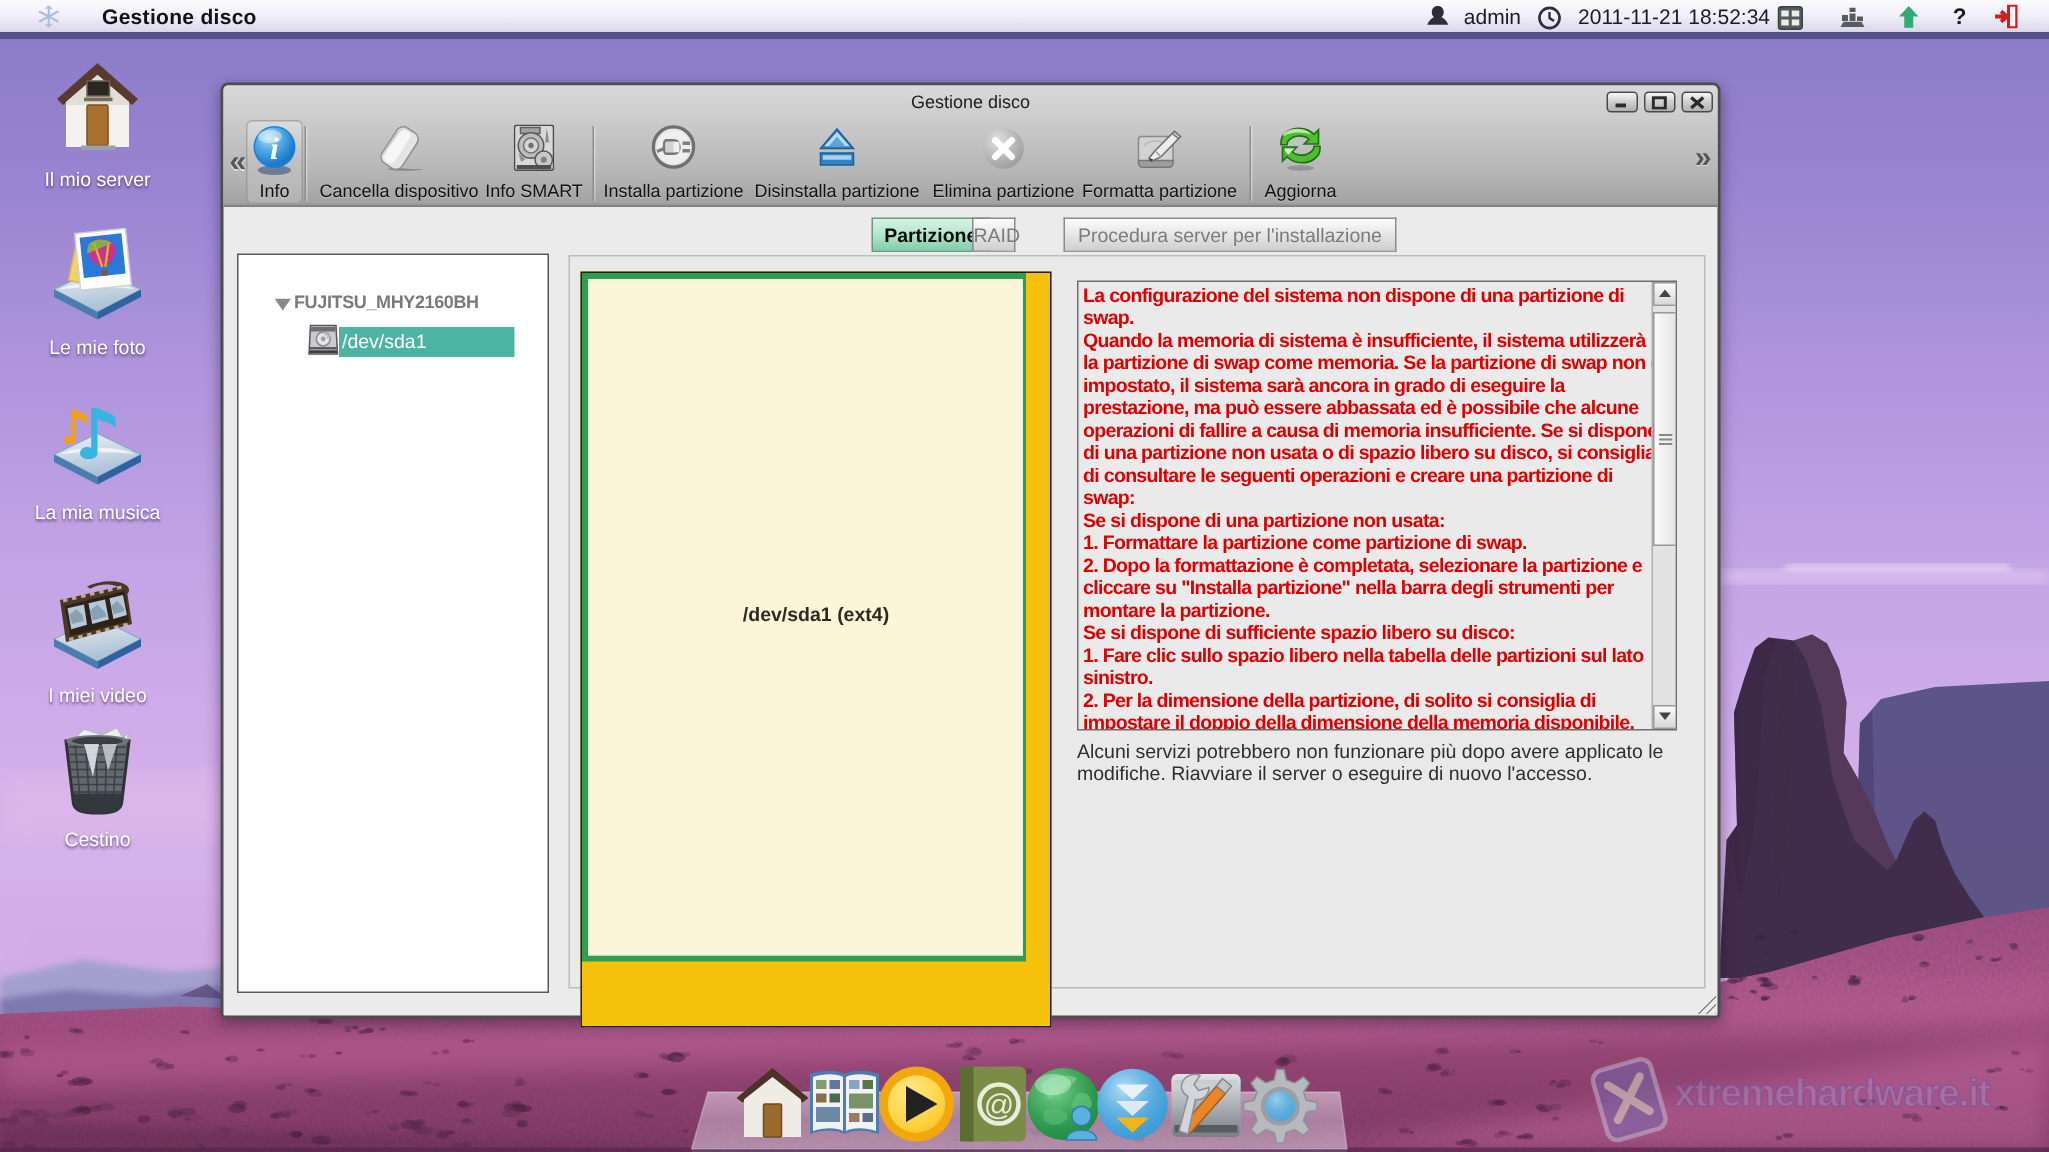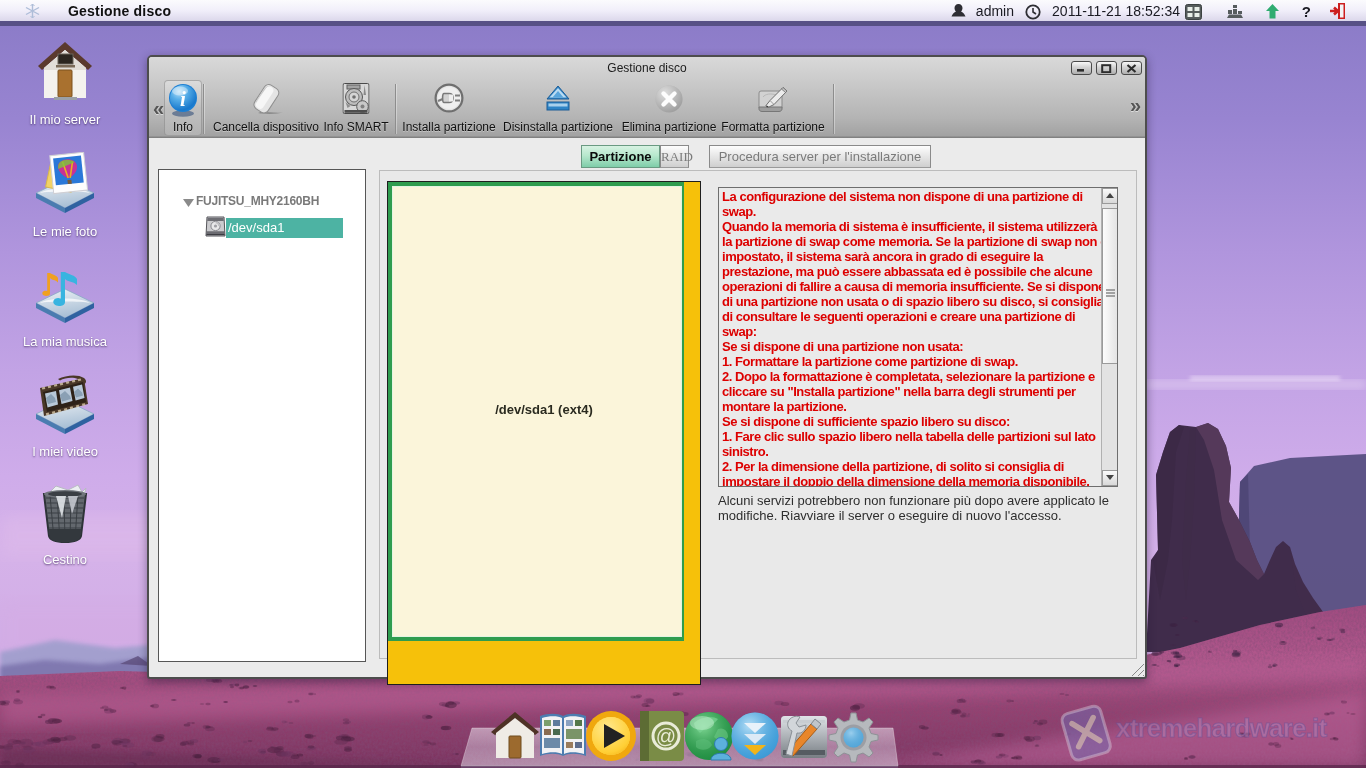--- a/index.html
+++ b/index.html
@@ -630,21 +630,21 @@
     <path d="M4,41 L33,56 L33,61 L4,46 Z" fill="#4a7cb0"></path>
     <path d="M33,56 L62,41 L62,46 L33,61 Z" fill="#2f62a0"></path>
     <path d="M8,41 C16,35 50,35 58,41 C50,39 16,39 8,41 Z" fill="#ffffff" opacity="0.7"></path>
     <path d="M27,44 C23,44 20.5,41.5 21.5,38.8 C22.5,36.2 26,35.4 28.8,36.6 L28.8,10 L33,10 L33,40 C33,42.8 30.5,44 27,44 Z" fill="#38b4e0"></path>
     <path d="M33,10 C38,13 43,13 45,17 L45,23 C41,19 36,20 33,17 Z" fill="#38b4e0"></path>
     <path d="M14,34 C11.4,34 9.8,32.4 10.4,30.6 C11,28.9 13.3,28.3 15.2,29 L15.2,11 L18,11 L18,31.5 C18,33.3 16.4,34 14,34 Z" fill="#f0a020"></path>
     <path d="M18,11 C21.5,13 24.5,13 26,16 L26,20.5 C23,17.5 20,18.3 18,16 Z" fill="#f0a020"></path>
   </svg>
   <div class="lbl">La mia musica</div>
 </div>
-<div class="dicon" style="left:10px; top:372px;">
+<div class="dicon" style="left:10px; top:384px;">
   <svg width="66" height="64" viewBox="0 0 66 64">
     <path d="M4,42 L33,28 L62,42 L33,57 Z" fill="url(#boxtop)" stroke="#88a8c4" stroke-width="0.8"></path>
     <path d="M4,42 L33,57 L33,62 L4,47 Z" fill="#4a7cb0"></path>
     <path d="M33,57 L62,42 L62,47 L33,62 Z" fill="#2f62a0"></path>
     <path d="M26,7 C34,3 46,2 52,6 C56,9 54,13 48,14 L44,12 C48,11 49,8.5 46,7 C41,4.8 33,5.5 28,8.5 Z" fill="#4a3828"></path>
     <path d="M8,16 L52,6 L56,32 L12,44 Z" fill="#4a3828"></path>
     <path d="M11,20 L51,10 L54,30 L15,40 Z" fill="#2e2218"></path>
     <g fill="#b8c8d8">
       <path d="M13,21.5 L24,19 L26,32.5 L15.5,35.5 Z"></path>
       <path d="M27,18.2 L38,15.6 L40.5,29 L29.5,32 Z"></path>
@@ -800,20 +800,32 @@
         <g>
               <path d="M9,22.5 L13,17.5 L26,4.5 L30,8 L17,21.5 L11,24.5 Z" fill="#ececec" stroke="#6e6e6e" stroke-width="1"></path>
         <path d="M13,17.5 L17,21.5" stroke="#9a9a9a" fill="none"></path>
         <path d="M24.5,6 L28.5,9.5 L30,8 L26,4.5 Z" fill="#c4c4c4" stroke="#6e6e6e" stroke-width="0.8"></path>
         <path d="M9,22.5 L11.8,23.2 L10,24.8 Z" fill="#3c3c3c"></path>
             </g>
       </svg>
         </div>
       <div class="tx">Formatta partizione</div>
     </div>
+    <div class="tbtn" style="left:678px; width:80px;">
+      <div class="ic">
+          <svg width="30" height="32" viewBox="0 0 30 32">
+        <ellipse cx="15" cy="29" rx="9" ry="1.8" fill="rgba(70,70,70,.3)"></ellipse>
+        <path d="M2,12 C2,6 8,2.5 14,2.5 C19,2.5 22,4.5 24,6.5 L27,3.5 L27,13 L17.5,13 L20.7,9.8 C19,8 14,6.5 10,8.5 C7,10 6,12 6,13.5 L2,13.5 Z" fill="#4fbe2e" stroke="#1e6e12" stroke-width="1.1"></path>
+        <path d="M3.5,6 C7,3.2 12,2.2 16,3.2 C20,4.2 21,5.5 22,6.8 C17,5 9,4.5 3.5,8 Z" fill="#c2ecb2" opacity="0.9"></path>
+        <path d="M28,16 C28,22 22,25.5 16,25.5 C11,25.5 8,23.5 6,21.5 L3,24.5 L3,15 L12.5,15 L9.3,18.2 C11,20 16,21.5 20,19.5 C23,18 24,16 24,14.5 L28,14.5 Z" fill="#4fbe2e" stroke="#1e6e12" stroke-width="1.1"></path>
+        <path d="M4.5,16 L11,16 L7,20 C5.5,19 4.5,17.5 4.5,16 Z" fill="#d8f4cc" opacity="0.95"></path>
+      </svg>
+        </div>
+      <div class="tx">Aggiorna</div>
+    </div>
     <div class="tsep" style="left:54px;"></div>
     <div class="tsep" style="left:246px;"></div>
     <div class="tsep" style="left:684px;"></div>
     <svg width="0" height="0">
         <defs>
       <radialGradient id="gi" cx="0.35" cy="0.25" r="0.9">
             <stop offset="0" stop-color="#b8e0f8"></stop>
             <stop offset="0.35" stop-color="#57aee8"></stop>
             <stop offset="0.8" stop-color="#1878cc"></stop>
             <stop offset="1" stop-color="#1e88dc"></stop>
@@ -821,21 +833,21 @@
       <radialGradient id="gx" cx="0.35" cy="0.28" r="0.95">
             <stop offset="0" stop-color="#dedede"></stop>
             <stop offset="0.55" stop-color="#b2b2b2"></stop>
             <stop offset="1" stop-color="#8e8e8e"></stop>
           </radialGradient>
     </defs>
       </svg>
   </div>
 
   <div class="tab sel" style="left:432px; width:79px;">Partizione</div>
-  <div class="tab" style="left:511px; width:29px;font-family:Liberation Serif, serif;">RAID</div>
+  <div class="tab" style="left:499px; width:29px;">RAID</div>
   <div class="tab" style="left:560px; width:222px;">Procedura server per l'installazione</div>
 
   <div id="tree">
     <svg style="position:absolute;left:24px;top:29px;" width="11" height="8" viewBox="0 0 11 8">
         <path d="M0,0 L11,0 L5.5,8 Z" fill="#8a8a8a"></path>
       </svg>
     <div style="position:absolute;left:37px;top:24px;font-size:12px;font-weight:bold;color:#7a7a7a;letter-spacing:-0.25px;">FUJITSU_MHY2160BH</div>
     <svg style="position:absolute;left:46px;top:46px;" width="21" height="21" viewBox="0 0 21 21">
       <path d="M2,1 L19,1 L20,20 L1,20 Z" fill="#cbcbce" stroke="#55555a" stroke-width="1"></path>
       <path d="M2.5,2 L18.5,2 L18.8,5 L2.2,5 Z" fill="#6e6e74"></path>

